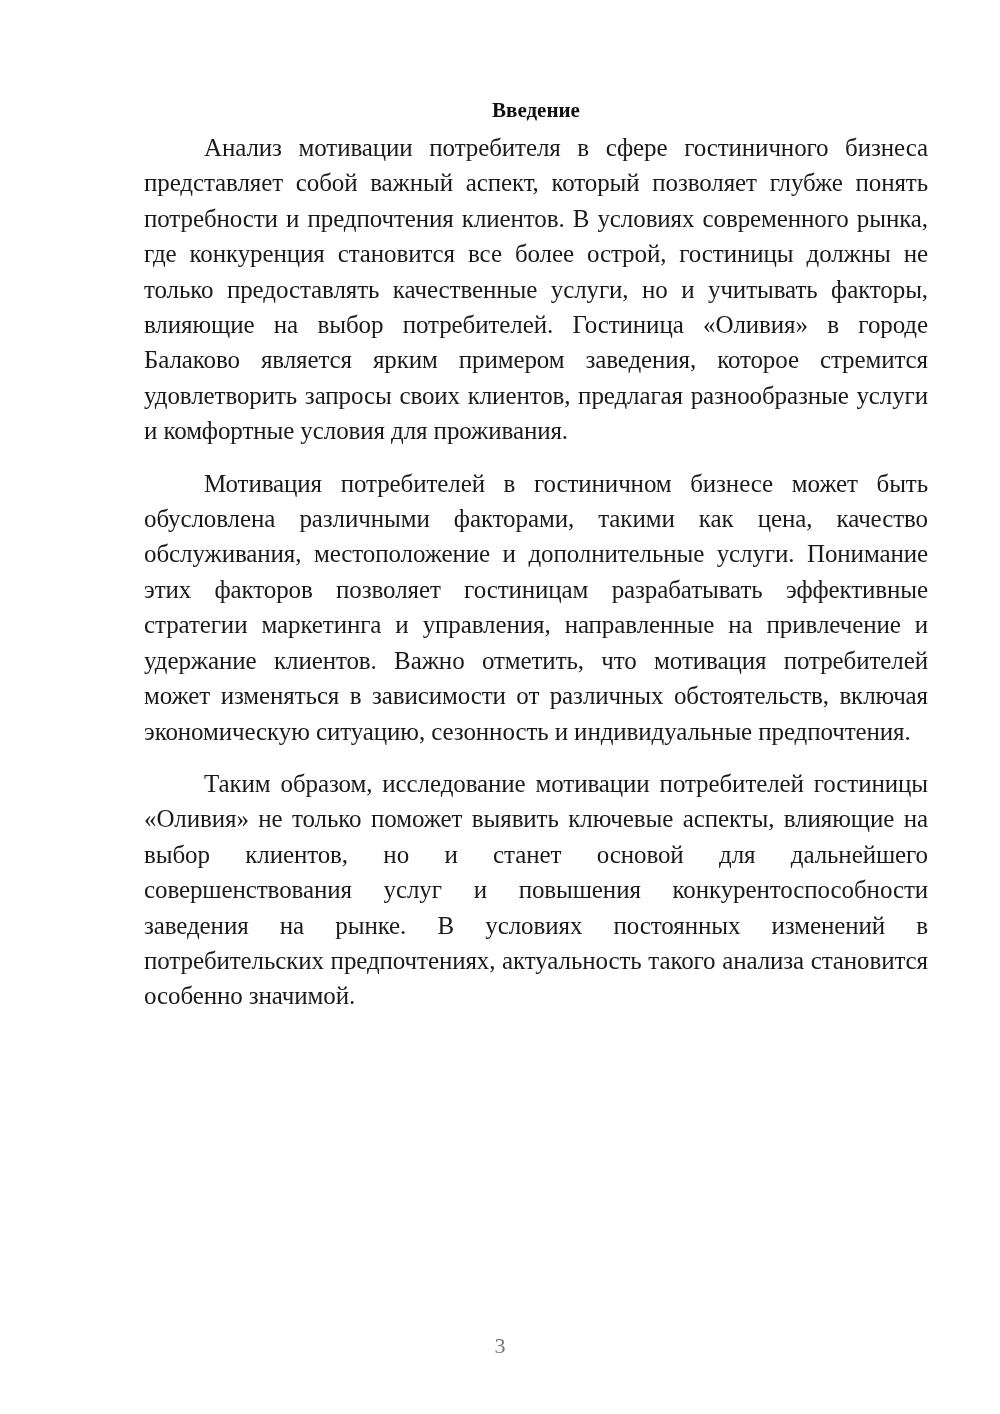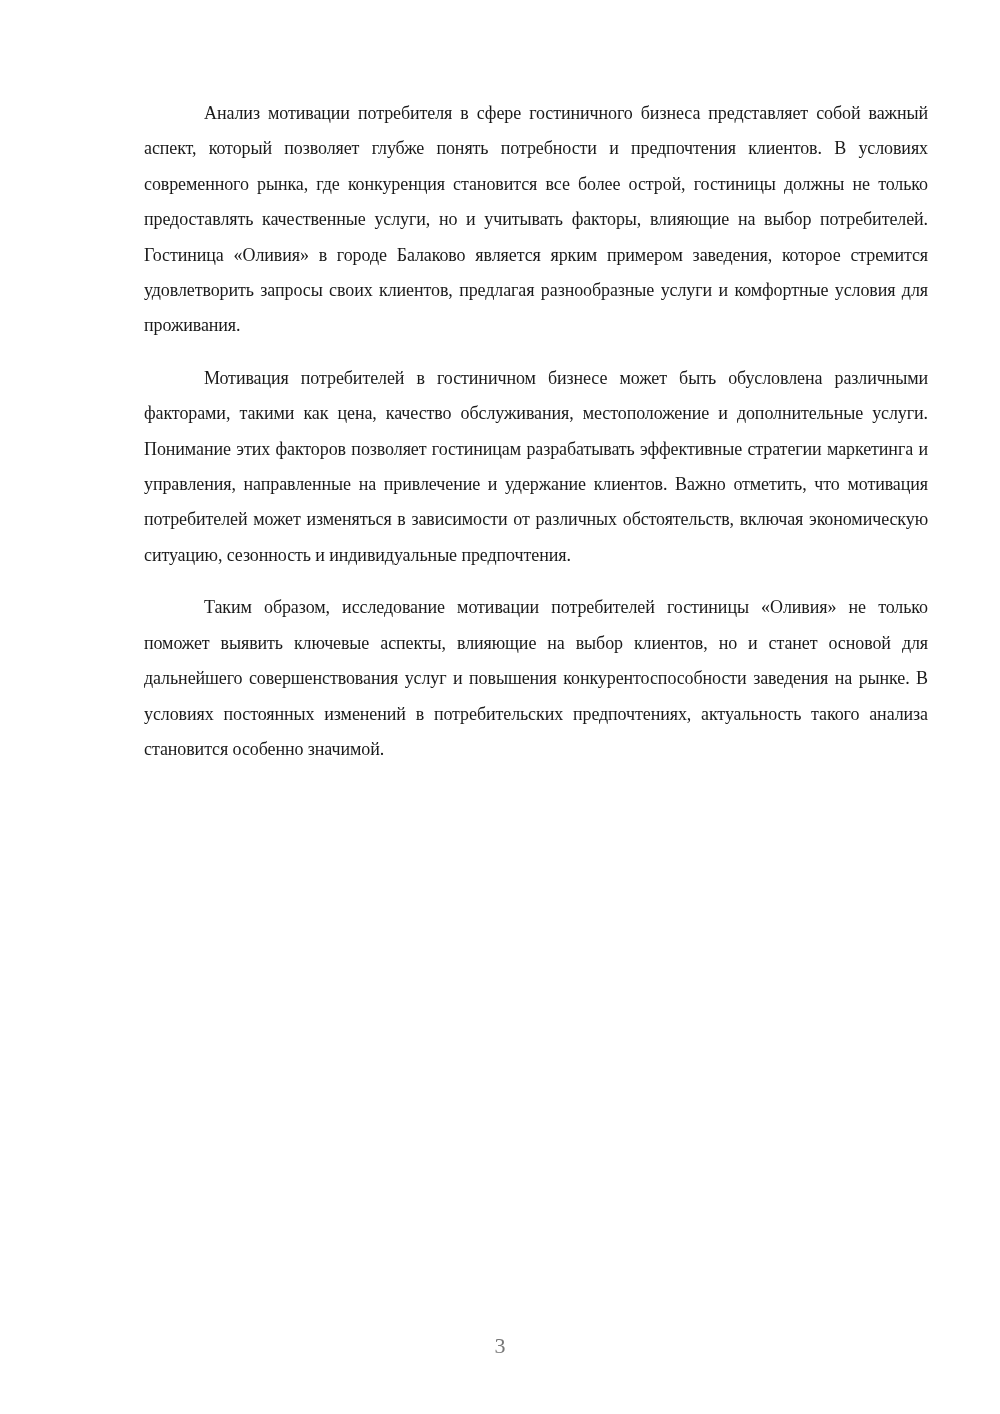--- a/index.html
+++ b/index.html
@@ -19,39 +19,40 @@
     }
     .title {
       text-align: center;
       font-weight: bold;
       font-size: 21px;
       line-height: 28px;
       margin: 0 0 6px 0;
       color: #111;
     }
     .para {
-      font-size: 18px;
+      font-size: 25px;
       line-height: 35.4px;
       text-align: justify;
       text-indent: 60px;
       margin: 0 0 17px 0;
       letter-spacing: -0.1px;
     }
     .page-number {
       position: absolute;
       left: 0;
       width: 1000px;
       top: 1333px;
       text-align: center;
       font-size: 22px;
       color: #777;
     }
   </style>
 </head>
 <body>
 
 <div class="page">
+  <h1 class="title">Введение</h1>
   <p class="para">Анализ мотивации потребителя в сфере гостиничного бизнеса представляет собой важный аспект, который позволяет глубже понять потребности и предпочтения клиентов. В условиях современного рынка, где конкуренция становится все более острой, гостиницы должны не только предоставлять качественные услуги, но и учитывать факторы, влияющие на выбор потребителей. Гостиница «Оливия» в городе Балаково является ярким примером заведения, которое стремится удовлетворить запросы своих клиентов, предлагая разнообразные услуги и комфортные условия для проживания.</p>
   <p class="para">Мотивация потребителей в гостиничном бизнесе может быть обусловлена различными факторами, такими как цена, качество обслуживания, местоположение и дополнительные услуги. Понимание этих факторов позволяет гостиницам разрабатывать эффективные стратегии маркетинга и управления, направленные на привлечение и удержание клиентов. Важно отметить, что мотивация потребителей может изменяться в зависимости от различных обстоятельств, включая экономическую ситуацию, сезонность и индивидуальные предпочтения.</p>
   <p class="para">Таким образом, исследование мотивации потребителей гостиницы «Оливия» не только поможет выявить ключевые аспекты, влияющие на выбор клиентов, но и станет основой для дальнейшего совершенствования услуг и повышения конкурентоспособности заведения на рынке. В условиях постоянных изменений в потребительских предпочтениях, актуальность такого анализа становится особенно значимой.</p>
 </div>
 
 <div class="page-number">3</div>
 
 </body></html>

